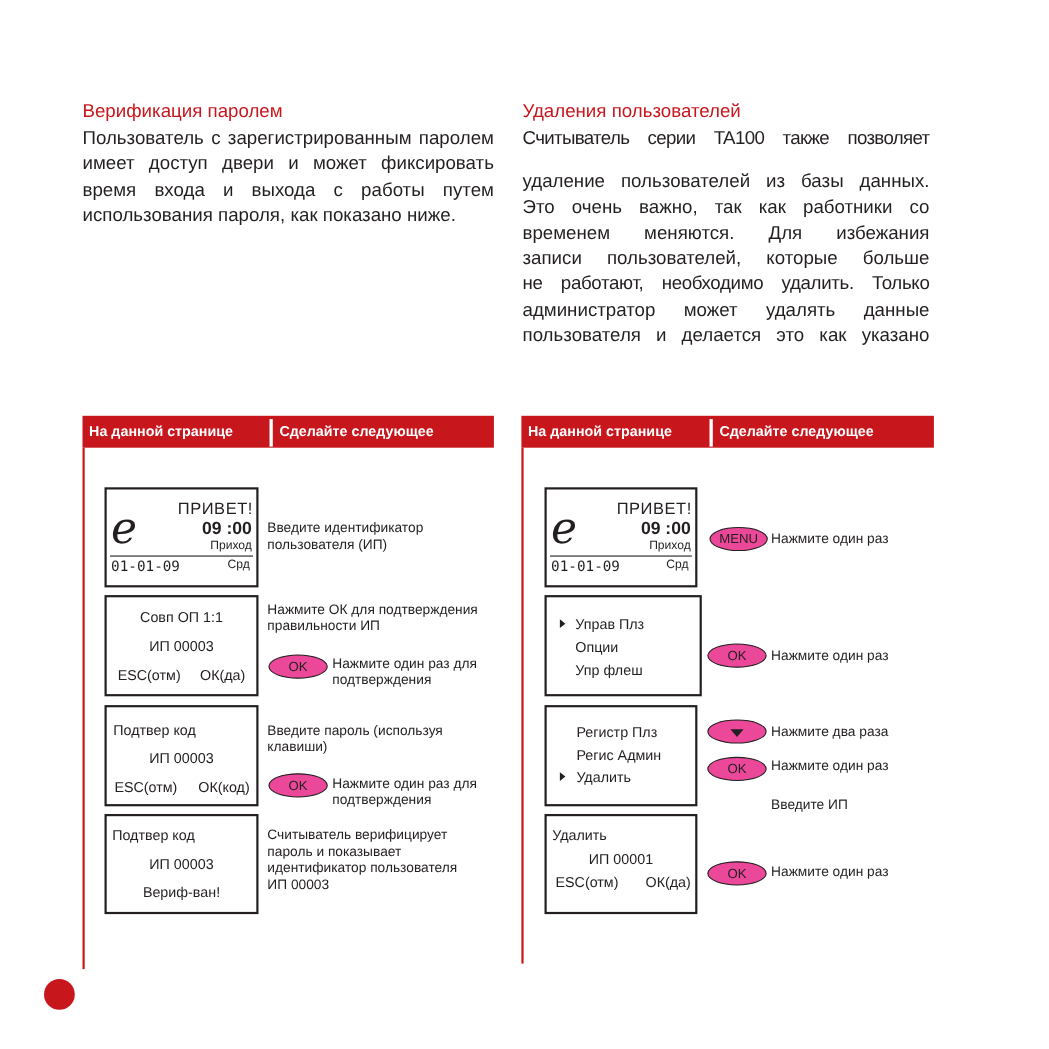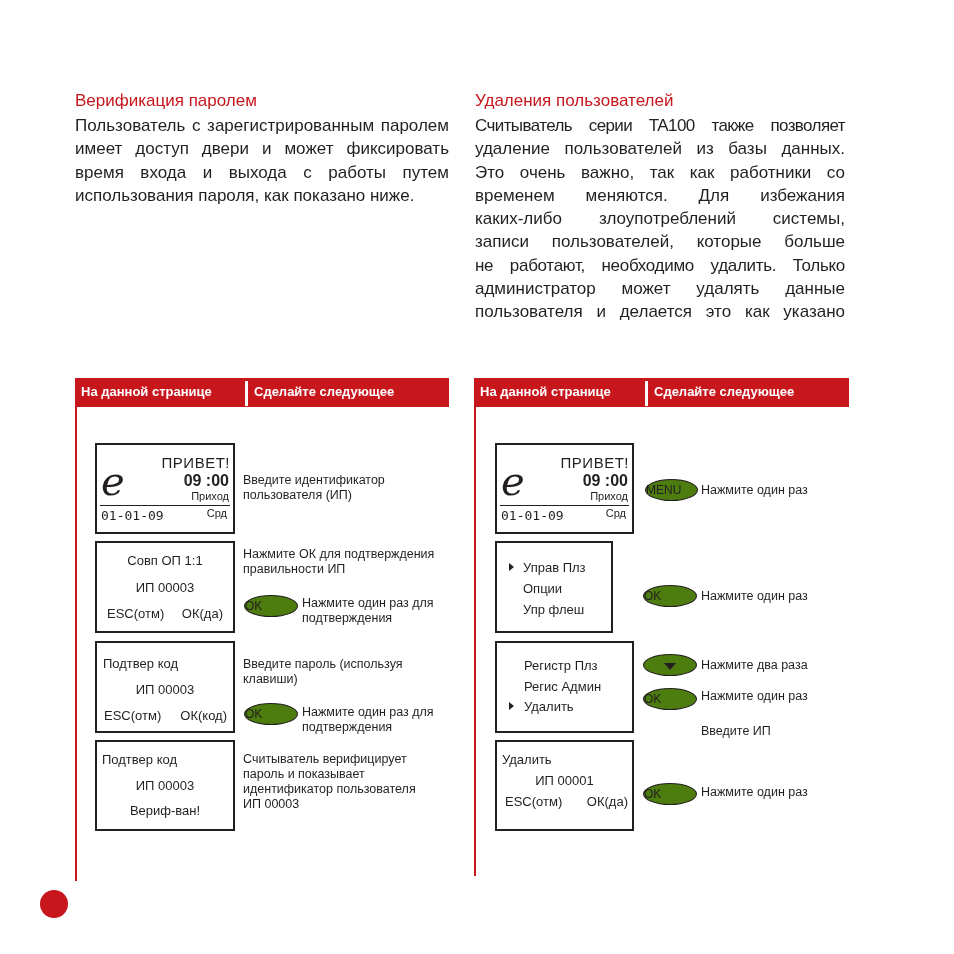--- a/index.html
+++ b/index.html
@@ -12,22 +12,22 @@
   .hdr { background:#c8161d; color:#fff; font-weight:bold; font-size:13px;
          height:29px; box-sizing:border-box; }
   .hdr .c1 { position:absolute; left:6px; top:6px; }
   .hdr .div { position:absolute; top:3px; width:3px; height:25px; background:#fff; }
   .hdr .c2 { position:absolute; top:6px; }
   .vline { width:1.5px; background:#c8161d; }
   .lcd { border:2px solid #231f20; box-sizing:border-box; background:#fff;
          font-size:13px; color:#231f20; }
   .lcd .t { position:absolute; white-space:nowrap; }
   .note { font-size:12.5px; line-height:15px; color:#231f20; white-space:nowrap; }
-  .key { border:1.3px solid #231f20; border-radius:50%; background:#4d7c0f;
-         box-sizing:border-box; font-size:12px; text-align:left; color:#231f20; }
+  .key { border:1.3px solid #231f20; border-radius:50%; background:#ec4899;
+         box-sizing:border-box; font-size:12px; text-align:center; color:#231f20; }
   .greet-e { position:absolute; font-family:"DejaVu Serif", serif; font-style:italic;
              font-size:40px; line-height:40px; }
   .mono { font-family:"DejaVu Sans Mono", monospace; }
   .arrow { position:absolute; width:0; height:0; border-top:4px solid transparent;
            border-bottom:4px solid transparent; border-left:5px solid #231f20; }
   .tri-down { width:0; height:0; border-left:6px solid transparent;
               border-right:6px solid transparent; border-top:7px solid #231f20;
               margin:8px auto 0; }
   .dot { width:28px; height:28px; border-radius:50%; background:#c8161d; }
 </style>
@@ -98,24 +98,23 @@
 <div class="abs note" style="left:243px;top:752px;">
   <div>Считыватель верифицирует</div>
   <div>пароль и показывает</div>
   <div>идентификатор пользователя</div>
   <div>ИП 00003</div>
 </div>
 
 <div class="abs sec-title" style="left:475px;top:91px;">Удаления пользователей</div>
 <div class="abs" style="left:475px;top:114px;width:370px;">
   <div class="para tight" style="text-align-last:justify;letter-spacing:-0.6px;word-spacing:-2px;">Считыватель серии TA100 также позволяет</div>
-  <div class="para" style="text-align-last:justify;">удаление пользователей из базы данных.</div>
+  <div class="para" style="text-align-last:justify;margin-top:16px;">удаление пользователей из базы данных.</div>
   <div class="para" style="text-align-last:justify;">Это очень важно, так как работники со</div>
   <div class="para" style="text-align-last:justify;">временем меняются. Для избежания</div>
-  <div class="para" style="text-align-last:justify;">каких-либо злоупотреблений системы,</div>
   <div class="para" style="text-align-last:justify;">записи пользователей, которые больше</div>
   <div class="para" style="text-align-last:justify;letter-spacing:-0.3px;">не работают, необходимо удалить. Только</div>
   <div class="para" style="text-align-last:justify;">администратор может удалять данные</div>
   <div class="para" style="text-align-last:justify;">пользователя и делается это как указано</div>
 </div>
 
 <div class="abs hdr" style="left:474px;top:378px;width:375px;">
   <span class="c1">На данной странице</span>
   <span class="div" style="left:171px;"></span>
   <span class="c2" style="left:180px;">Сделайте следующее</span>
@@ -127,21 +126,21 @@
   <span class="t" style="right:3px;top:9px;font-size:15px;letter-spacing:0.5px;">ПРИВЕТ!</span>
   <span class="t" style="right:4px;top:27px;font-size:16px;font-weight:bold;">09 :00</span>
   <span class="t" style="right:4px;top:45px;font-size:11px;">Приход</span>
   <div class="abs" style="left:3px;right:3px;top:60px;height:1.3px;background:#231f20;"></div>
   <span class="t mono" style="left:4px;top:63px;font-size:13px;">01-01-09</span>
   <span class="t" style="right:6px;top:62px;font-size:11px;">Срд</span>
 </div>
 <div class="abs key" style="left:645px;top:479px;width:53px;height:22px;line-height:20px;">MENU</div>
 <div class="abs note" style="left:701px;top:483px;">Нажмите один раз</div>
 
-<div class="abs lcd" style="left:495px;top:541px;width:118px;height:92px;">
+<div class="abs lcd" style="left:495px;top:541px;width:143px;height:92px;">
   <span class="arrow" style="left:12px;top:20px;"></span>
   <span class="t" style="left:26px;top:17px;">Управ Плз</span>
   <span class="t" style="left:26px;top:38px;">Опции</span>
   <span class="t" style="left:26px;top:59px;">Упр флеш</span>
 </div>
 <div class="abs key" style="left:643px;top:585px;width:54px;height:22px;line-height:20px;">OK</div>
 <div class="abs note" style="left:701px;top:589px;">Нажмите один раз</div>
 
 <div class="abs lcd" style="left:495px;top:641px;width:139px;height:92px;">
   <span class="t" style="left:27px;top:15px;">Регистр Плз</span>

